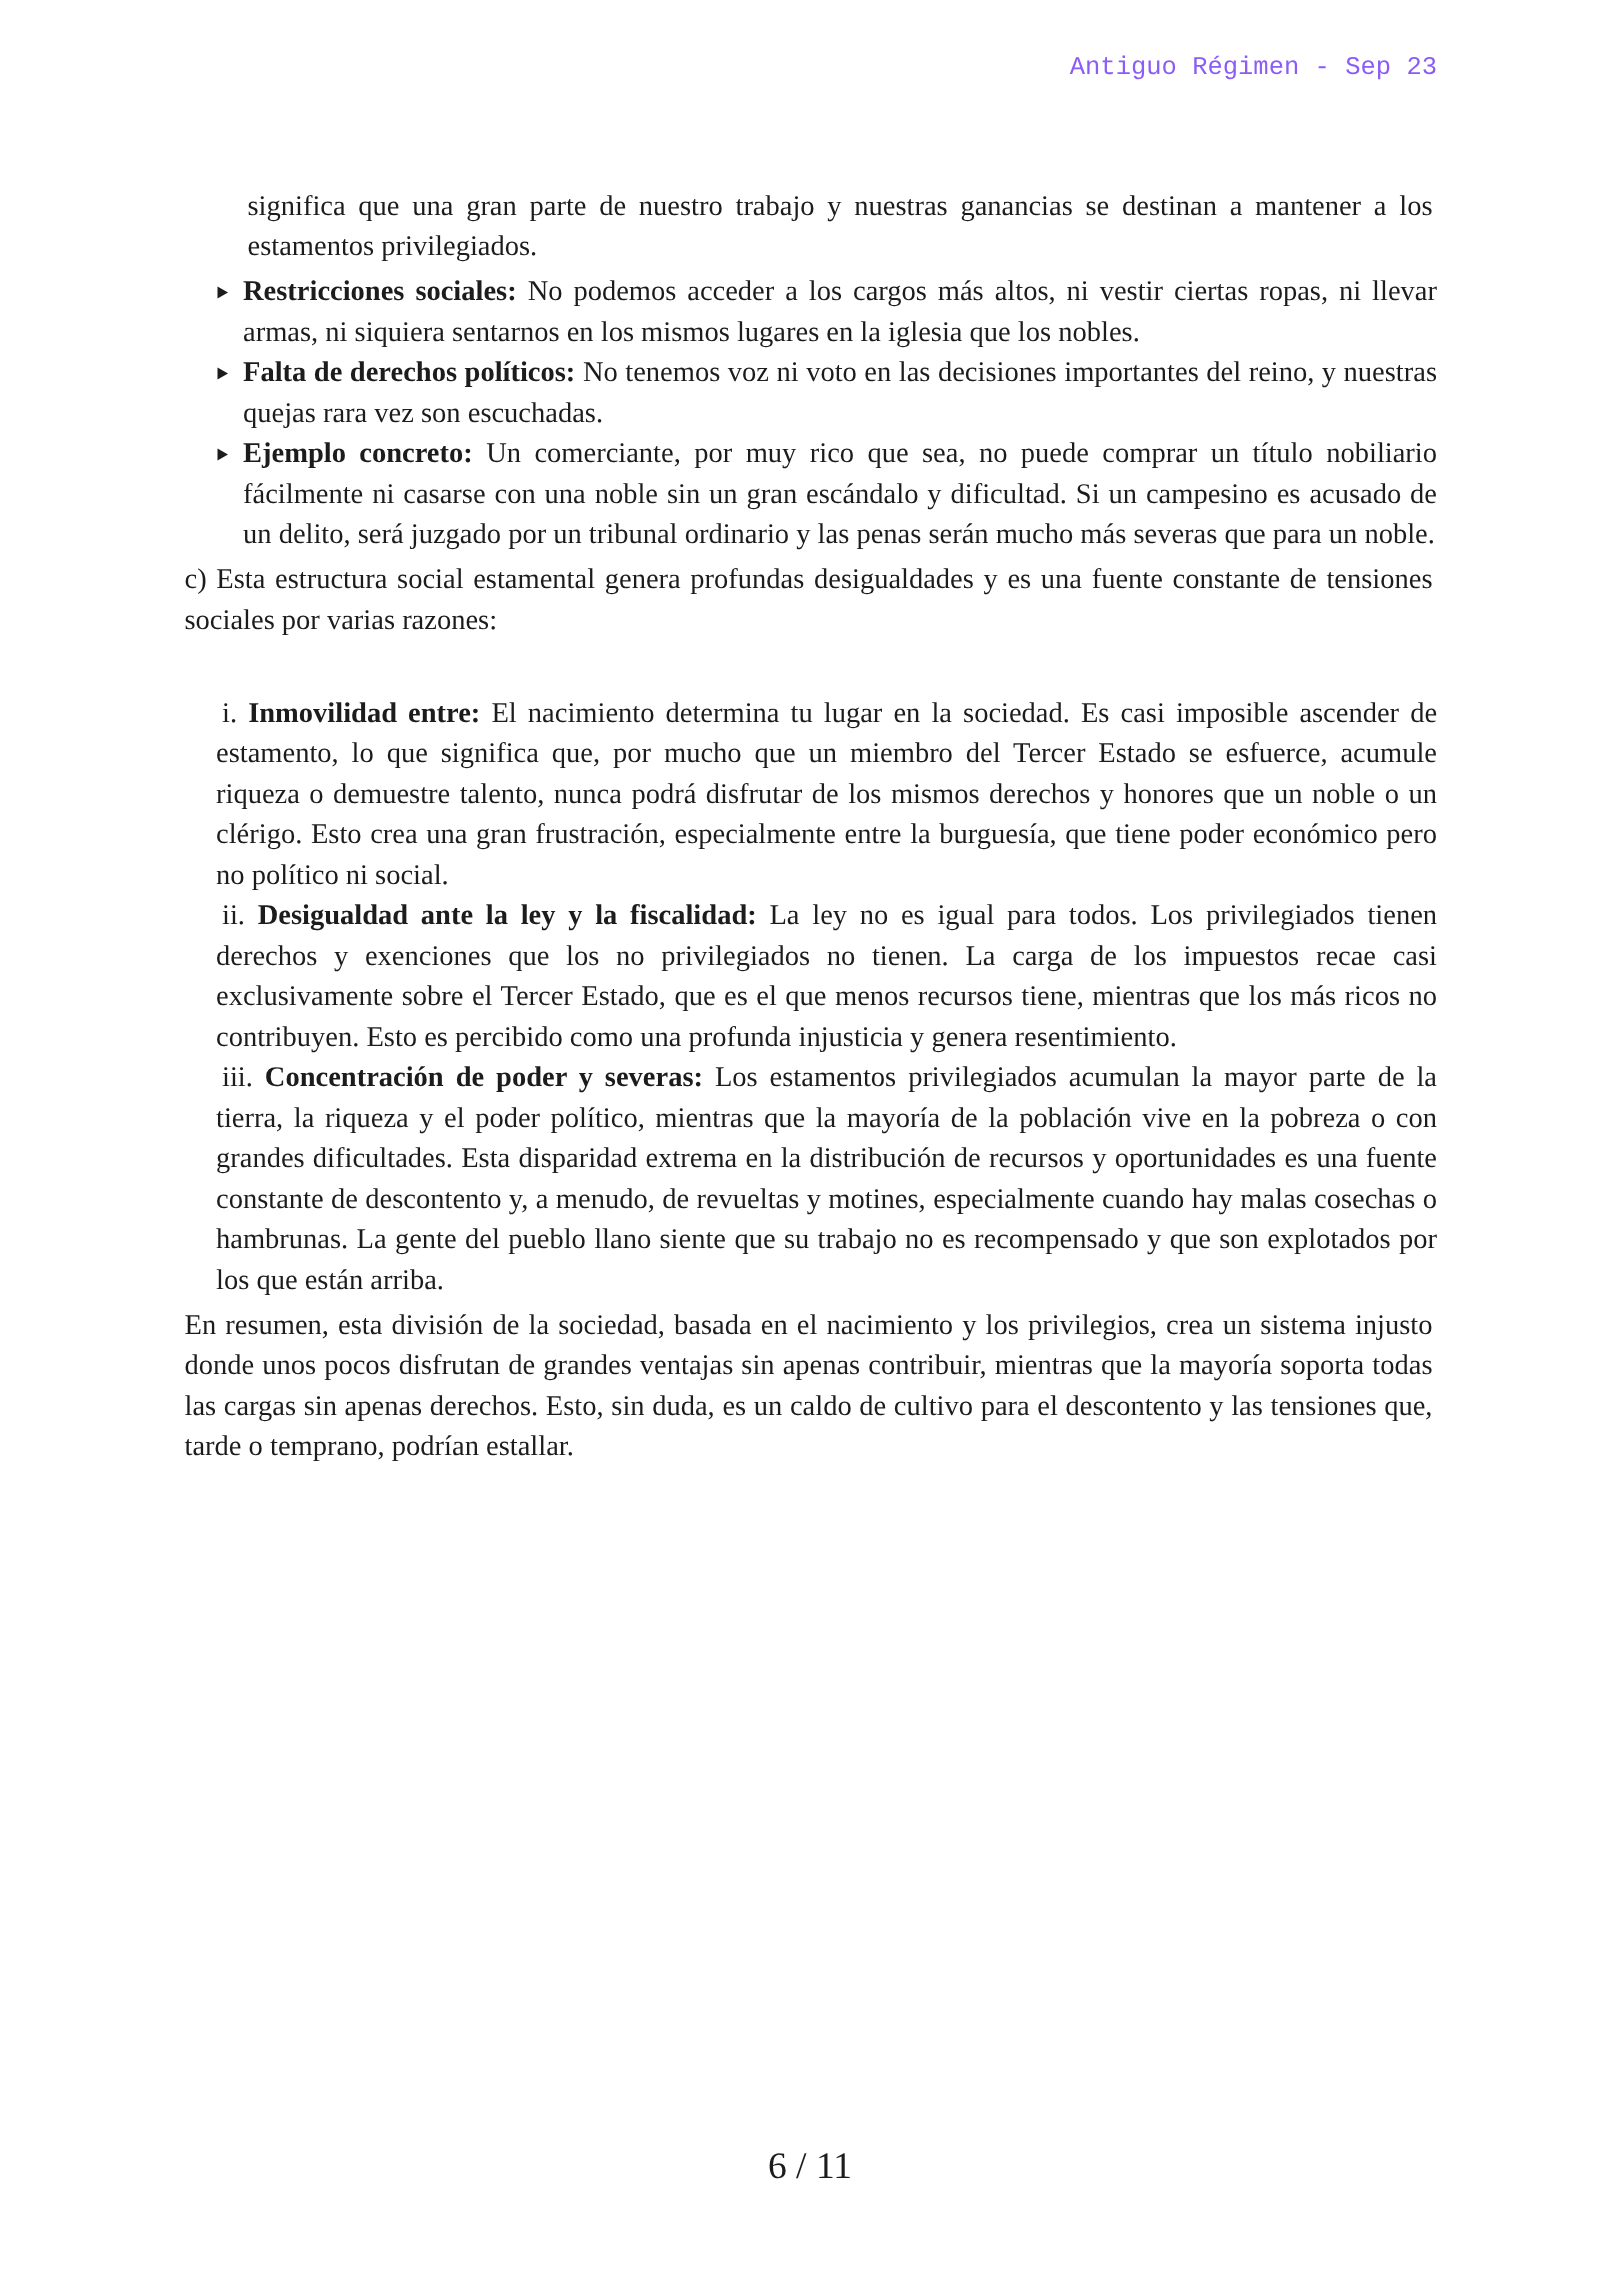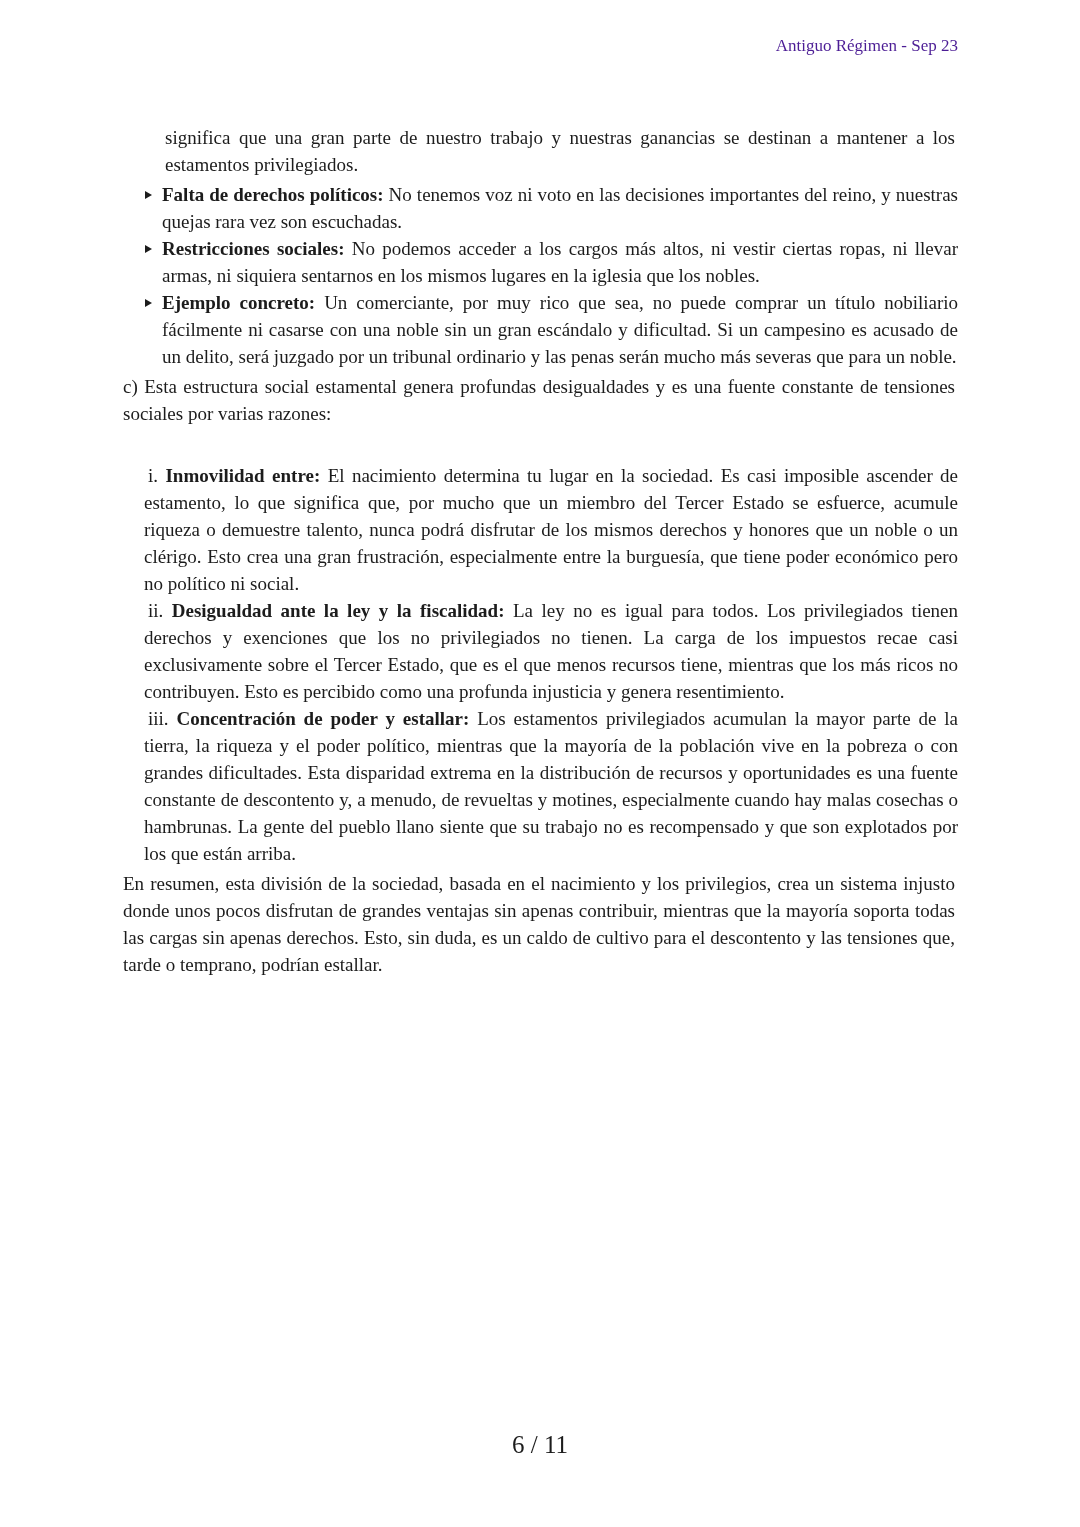--- a/index.html
+++ b/index.html
@@ -13,21 +13,22 @@
     font-size:19px;
     line-height:27px;
     overflow:hidden;
   }
   .header{
     position:absolute;
     top:36px;
     right:122px;
     font-size:17px;
     line-height:20px;
-    color:#4c1d95;
+    color:#8b5cf6;
+    font-family:Liberation Mono, monospace;
   }
   .content{
     position:absolute;
     top:121px;
     left:120px;
     width:838px;
     text-align:justify;
   }
   .content p{margin:3px;}
   .cont-para{padding-left:42px;}
@@ -63,27 +64,27 @@
 
   <div class="header">Antiguo Régimen - Sep 23</div>
 
   <div class="content">
 
     <p class="cont-para">significa que una gran parte de nuestro trabajo y nuestras ganancias se destinan a mantener a los estamentos privilegiados.</p>
 
     <ul class="bullets">
       <li>
         <span class="tri-marker"></span>
-        <b>Falta de derechos políticos:</b>
-        <span>No tenemos voz ni voto en las decisiones importantes del reino, y nuestras quejas rara vez son escuchadas.</span>
+        <b>Restricciones sociales:</b>
+        <span>No podemos acceder a los cargos más altos, ni vestir ciertas ropas, ni llevar armas, ni siquiera sentarnos en los mismos lugares en la iglesia que los nobles.</span>
       </li>
       <li>
         <span class="tri-marker"></span>
-        <b>Restricciones sociales:</b>
-        <span>No podemos acceder a los cargos más altos, ni vestir ciertas ropas, ni llevar armas, ni siquiera sentarnos en los mismos lugares en la iglesia que los nobles.</span>
+        <b>Falta de derechos políticos:</b>
+        <span>No tenemos voz ni voto en las decisiones importantes del reino, y nuestras quejas rara vez son escuchadas.</span>
       </li>
       <li>
         <span class="tri-marker"></span>
         <b>Ejemplo concreto:</b>
         <span>Un comerciante, por muy rico que sea, no puede comprar un título nobiliario fácilmente ni casarse con una noble sin un gran escándalo y dificultad. Si un campesino es acusado de un delito, será juzgado por un tribunal ordinario y las penas serán mucho más severas que para un noble.</span>
       </li>
     </ul>
 
     <p class="para-c">c) Esta estructura social estamental genera profundas desigualdades y es una fuente constante de tensiones sociales por varias razones:</p>
 
@@ -93,21 +94,21 @@
         <b>Inmovilidad entre:</b>
         <span>El nacimiento determina tu lugar en la sociedad. Es casi imposible ascender de estamento, lo que significa que, por mucho que un miembro del Tercer Estado se esfuerce, acumule riqueza o demuestre talento, nunca podrá disfrutar de los mismos derechos y honores que un noble o un clérigo. Esto crea una gran frustración, especialmente entre la burguesía, que tiene poder económico pero no político ni social.</span>
       </div>
       <div class="nitem">
         <span>ii.</span>
         <b>Desigualdad ante la ley y la fiscalidad:</b>
         <span>La ley no es igual para todos. Los privilegiados tienen derechos y exenciones que los no privilegiados no tienen. La carga de los impuestos recae casi exclusivamente sobre el Tercer Estado, que es el que menos recursos tiene, mientras que los más ricos no contribuyen. Esto es percibido como una profunda injusticia y genera resentimiento.</span>
       </div>
       <div class="nitem">
         <span>iii.</span>
-        <b>Concentración de poder y estallar:</b>
+        <b>Concentración de poder y severas:</b>
         <span>Los estamentos privilegiados acumulan la mayor parte de la tierra, la riqueza y el poder político, mientras que la mayoría de la población vive en la pobreza o con grandes dificultades. Esta disparidad extrema en la distribución de recursos y oportunidades es una fuente constante de descontento y, a menudo, de revueltas y motines, especialmente cuando hay malas cosechas o hambrunas. La gente del pueblo llano siente que su trabajo no es recompensado y que son explotados por los que están arriba.</span>
       </div>
     </div>
 
     <p class="closing">En resumen, esta división de la sociedad, basada en el nacimiento y los privilegios, crea un sistema injusto donde unos pocos disfrutan de grandes ventajas sin apenas contribuir, mientras que la mayoría soporta todas las cargas sin apenas derechos. Esto, sin duda, es un caldo de cultivo para el descontento y las tensiones que, tarde o temprano, podrían estallar.</p>
 
   </div>
 
   <div class="footer">6 / 11</div>
 

